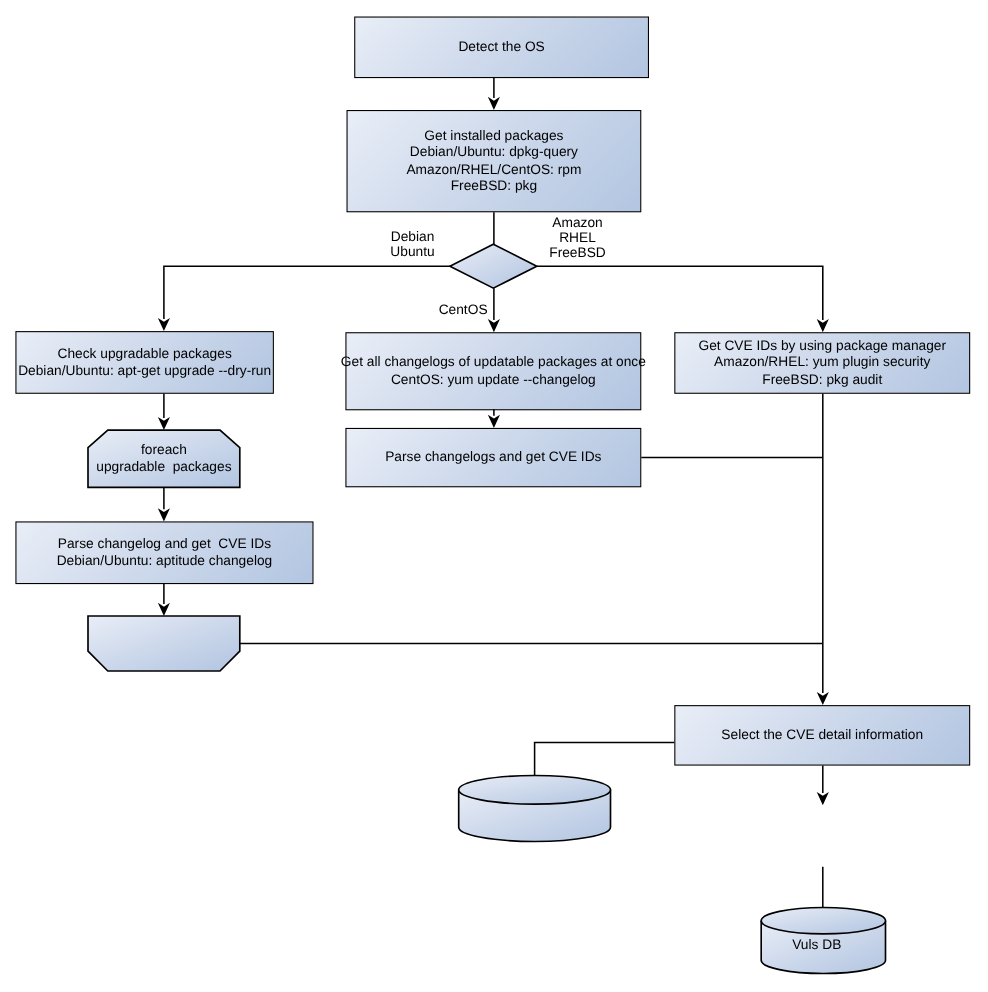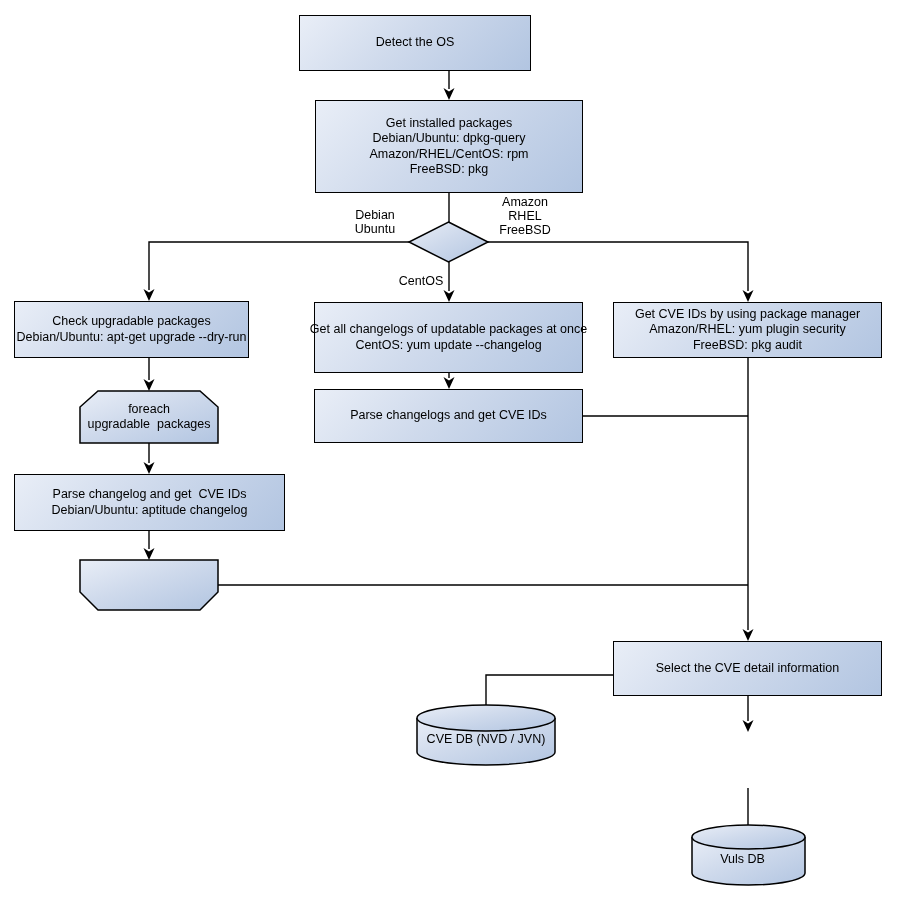--- a/index.html
+++ b/index.html
@@ -72,21 +72,21 @@
       <polygon points="448.5,222 488,242 448.5,262 409,242"></polygon>
       <polygon points="98,391 200,391 218,407 218,443 80,443 80,407"></polygon>
       <polygon points="80,560 218,560 218,592 200,610 98,610 80,592"></polygon>
       <path d="M417,718 V752 a69,13 0 0 0 138,0 V718"></path>
       <ellipse cx="486" cy="718" rx="69" ry="13"></ellipse>
       <path d="M692,837 V873 a56.5,12 0 0 0 113,0 V837"></path>
       <ellipse cx="748.5" cy="837" rx="56.5" ry="12"></ellipse>
     </g>
   </svg>
 
-  <div class="node rect" style="left:299px;top:15px;width:232px;height:56px">Detect the OS</div>
+  <div class="node rect" style="left:322px;top:15px;width:268px;height:56px">Detect the OS</div>
 
   <div class="node rect" style="left:315px;top:100px;width:268px;height:93px">Get installed packages
 Debian/Ubuntu: dpkg-query
 Amazon/RHEL/CentOS: rpm
 FreeBSD: pkg</div>
 
   <div class="node rect" style="left:14px;top:301px;width:235px;height:57px">Check upgradable packages
 Debian/Ubuntu: apt-get upgrade --dry-run</div>
 
   <div class="node rect" style="left:14px;top:474px;width:271px;height:57px">Parse changelog and get  CVE IDs
@@ -101,21 +101,20 @@
 
   <div class="node rect" style="left:314px;top:389px;width:269px;height:54px">Parse changelogs and get CVE IDs</div>
 
   <div class="node rect" style="left:613px;top:641px;width:269px;height:55px">Select the CVE detail information</div>
 
 
   <div class="node overlay-label" style="left:80px;top:391px;width:138px;height:52px">foreach
 upgradable  packages</div>
 
 
-  <div class="node overlay-label cyl-label" style="left:417px;top:705px;width:138px;height:60px">CVE DB (NVD / JVN)</div>
 
   <div class="node overlay-label cyl-label" style="left:692px;top:825px;width:101px;height:60px">Vuls DB</div>
 
   <div class="edge-label" style="left:340px;top:208px;width:70px">Debian
 Ubuntu</div>
 
   <div class="edge-label" style="left:489px;top:195px;width:72px">Amazon
 RHEL
 FreeBSD</div>
 

